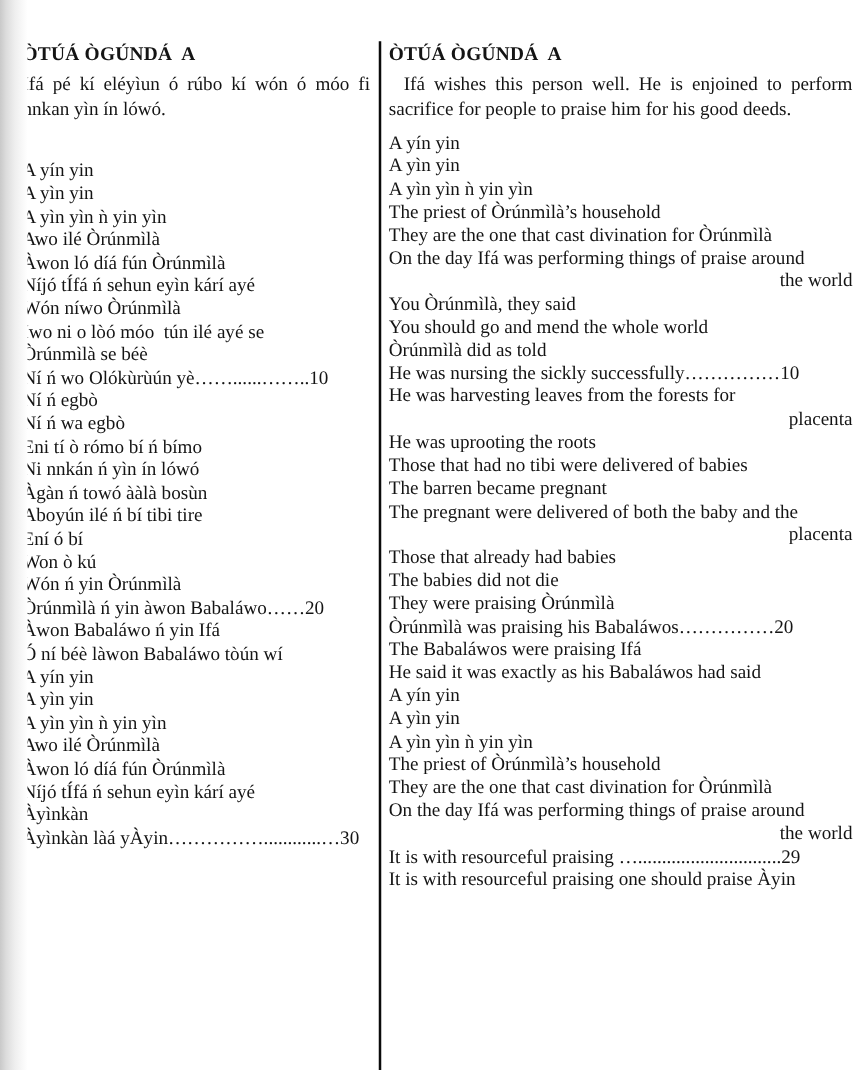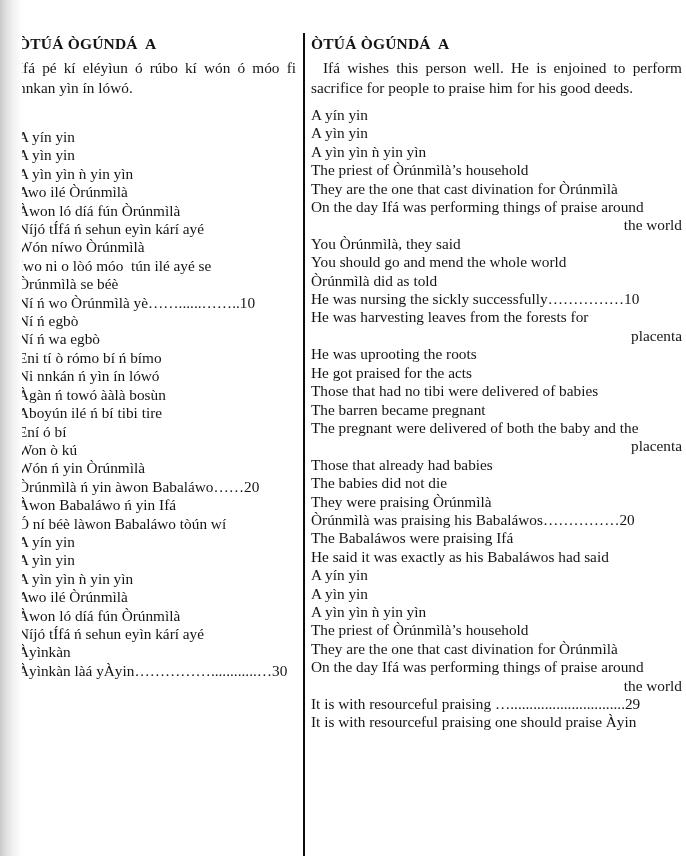--- a/index.html
+++ b/index.html
@@ -93,21 +93,21 @@
     <ul class="lines" id="yoruba-lines">
         <li>A yín yin</li>
         <li>A yìn yin</li>
         <li>A yìn yìn ǹ yin yìn</li>
         <li>Awo ilé Òrúnmìlà</li>
         <li>Àwon ló díá fún Òrúnmìlà</li>
         <li>Níjó tÍfá ń sehun eyìn kárí ayé</li>
         <li>Wón níwo Òrúnmìlà</li>
         <li>Ìwo ni o lòó móo  tún ilé ayé se</li>
         <li>Òrúnmìlà se béè</li>
-        <li>Ní ń wo Òrúnmìlà yè……......……..10</li>
+        <li>Ní ń wo Olókùrùún yè……......……..10</li>
         <li>Ní ń egbò</li>
         <li>Ní ń wa egbò</li>
         <li>Eni tí ò rómo bí ń bímo</li>
         <li>Ni nnkán ń yìn ín lówó</li>
         <li>Àgàn ń towó ààlà bosùn</li>
         <li>Aboyún ilé ń bí tibi tire</li>
         <li>Ení ó bí</li>
         <li>Won ò kú</li>
         <li>Wón ń yin Òrúnmìlà</li>
         <li>Òrúnmìlà ń yin àwon Babaláwo……20</li>
@@ -135,21 +135,20 @@
         <li>They are the one that cast divination for Òrúnmìlà</li>
         <li>On the day Ifá was performing things of praise around</li>
         <li class="cont">the world</li>
         <li>You Òrúnmìlà, they said</li>
         <li>You should go and mend the whole world</li>
         <li>Òrúnmìlà did as told</li>
         <li>He was nursing the sickly successfully……………10</li>
         <li>He was harvesting leaves from the forests for</li>
         <li class="cont">placenta</li>
         <li>He was uprooting the roots</li>
-        <li>He got praised for the acts</li>
         <li>Those that had no tibi were delivered of babies</li>
         <li>The barren became pregnant</li>
         <li>The pregnant were delivered of both the baby and the</li>
         <li class="cont">placenta</li>
         <li>Those that already had babies</li>
         <li>The babies did not die</li>
         <li>They were praising Òrúnmìlà</li>
         <li>Òrúnmìlà was praising his Babaláwos……………20</li>
         <li>The Babaláwos were praising Ifá</li>
         <li>He said it was exactly as his Babaláwos had said</li>

